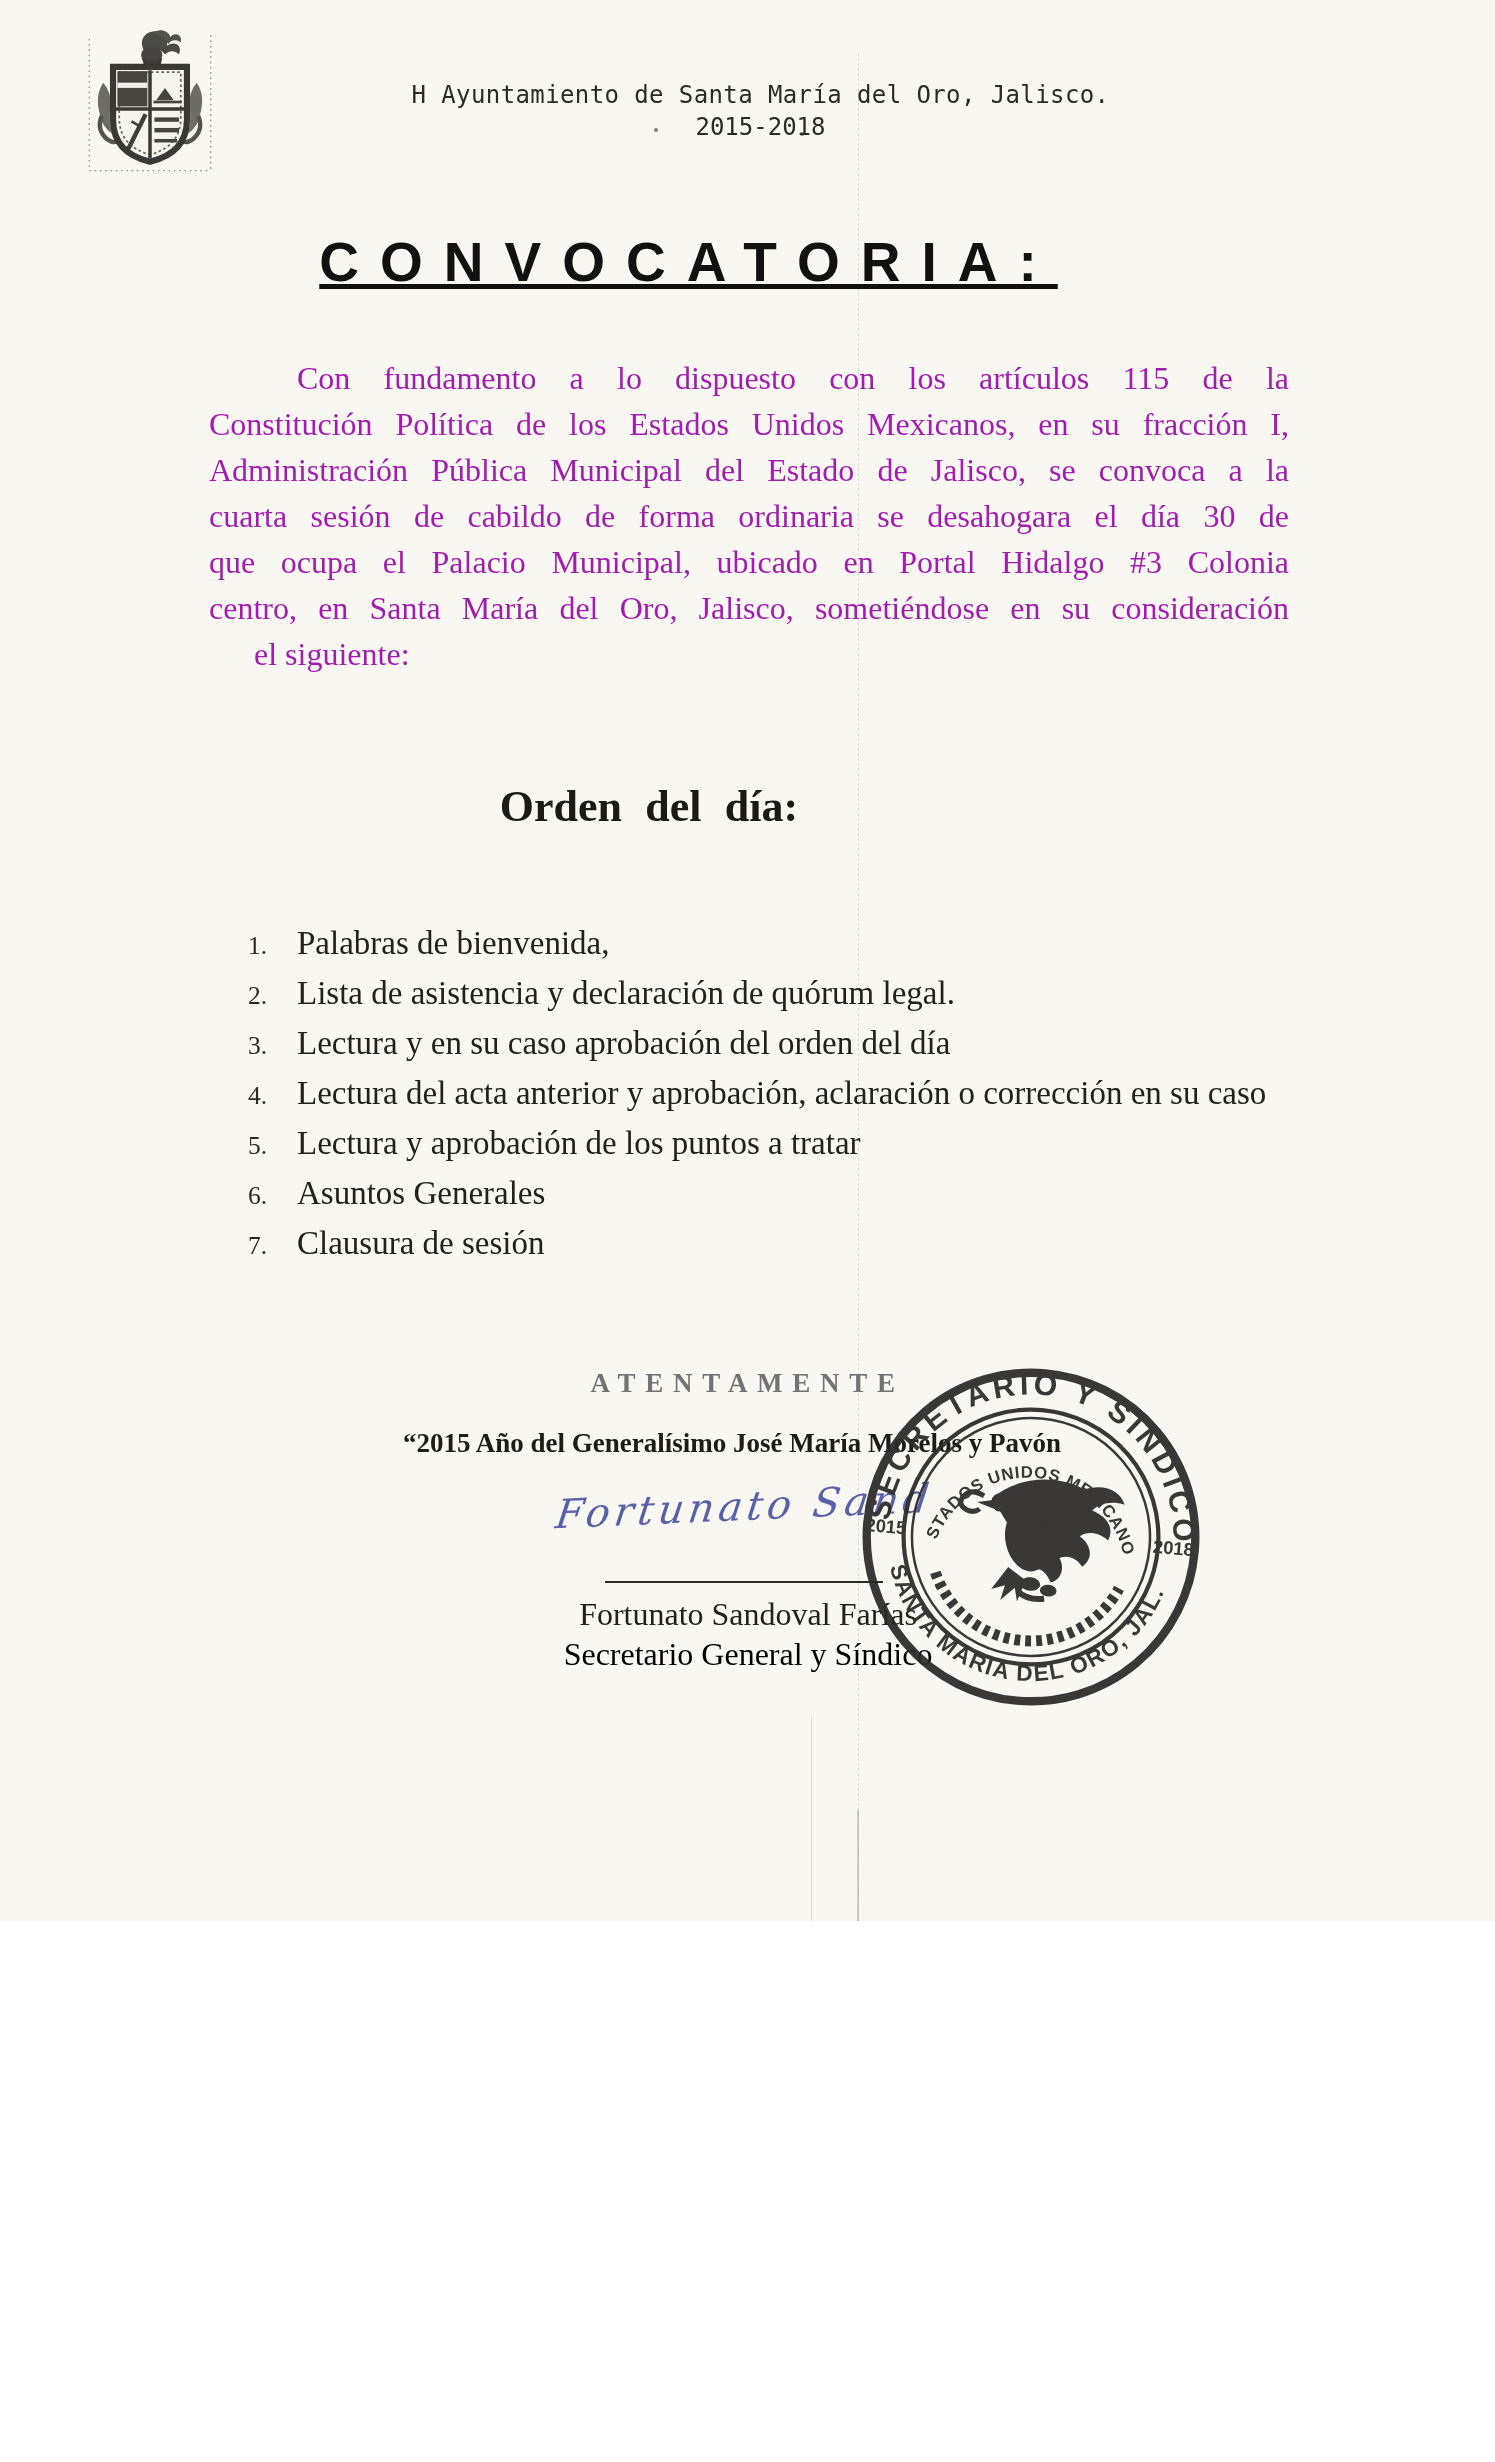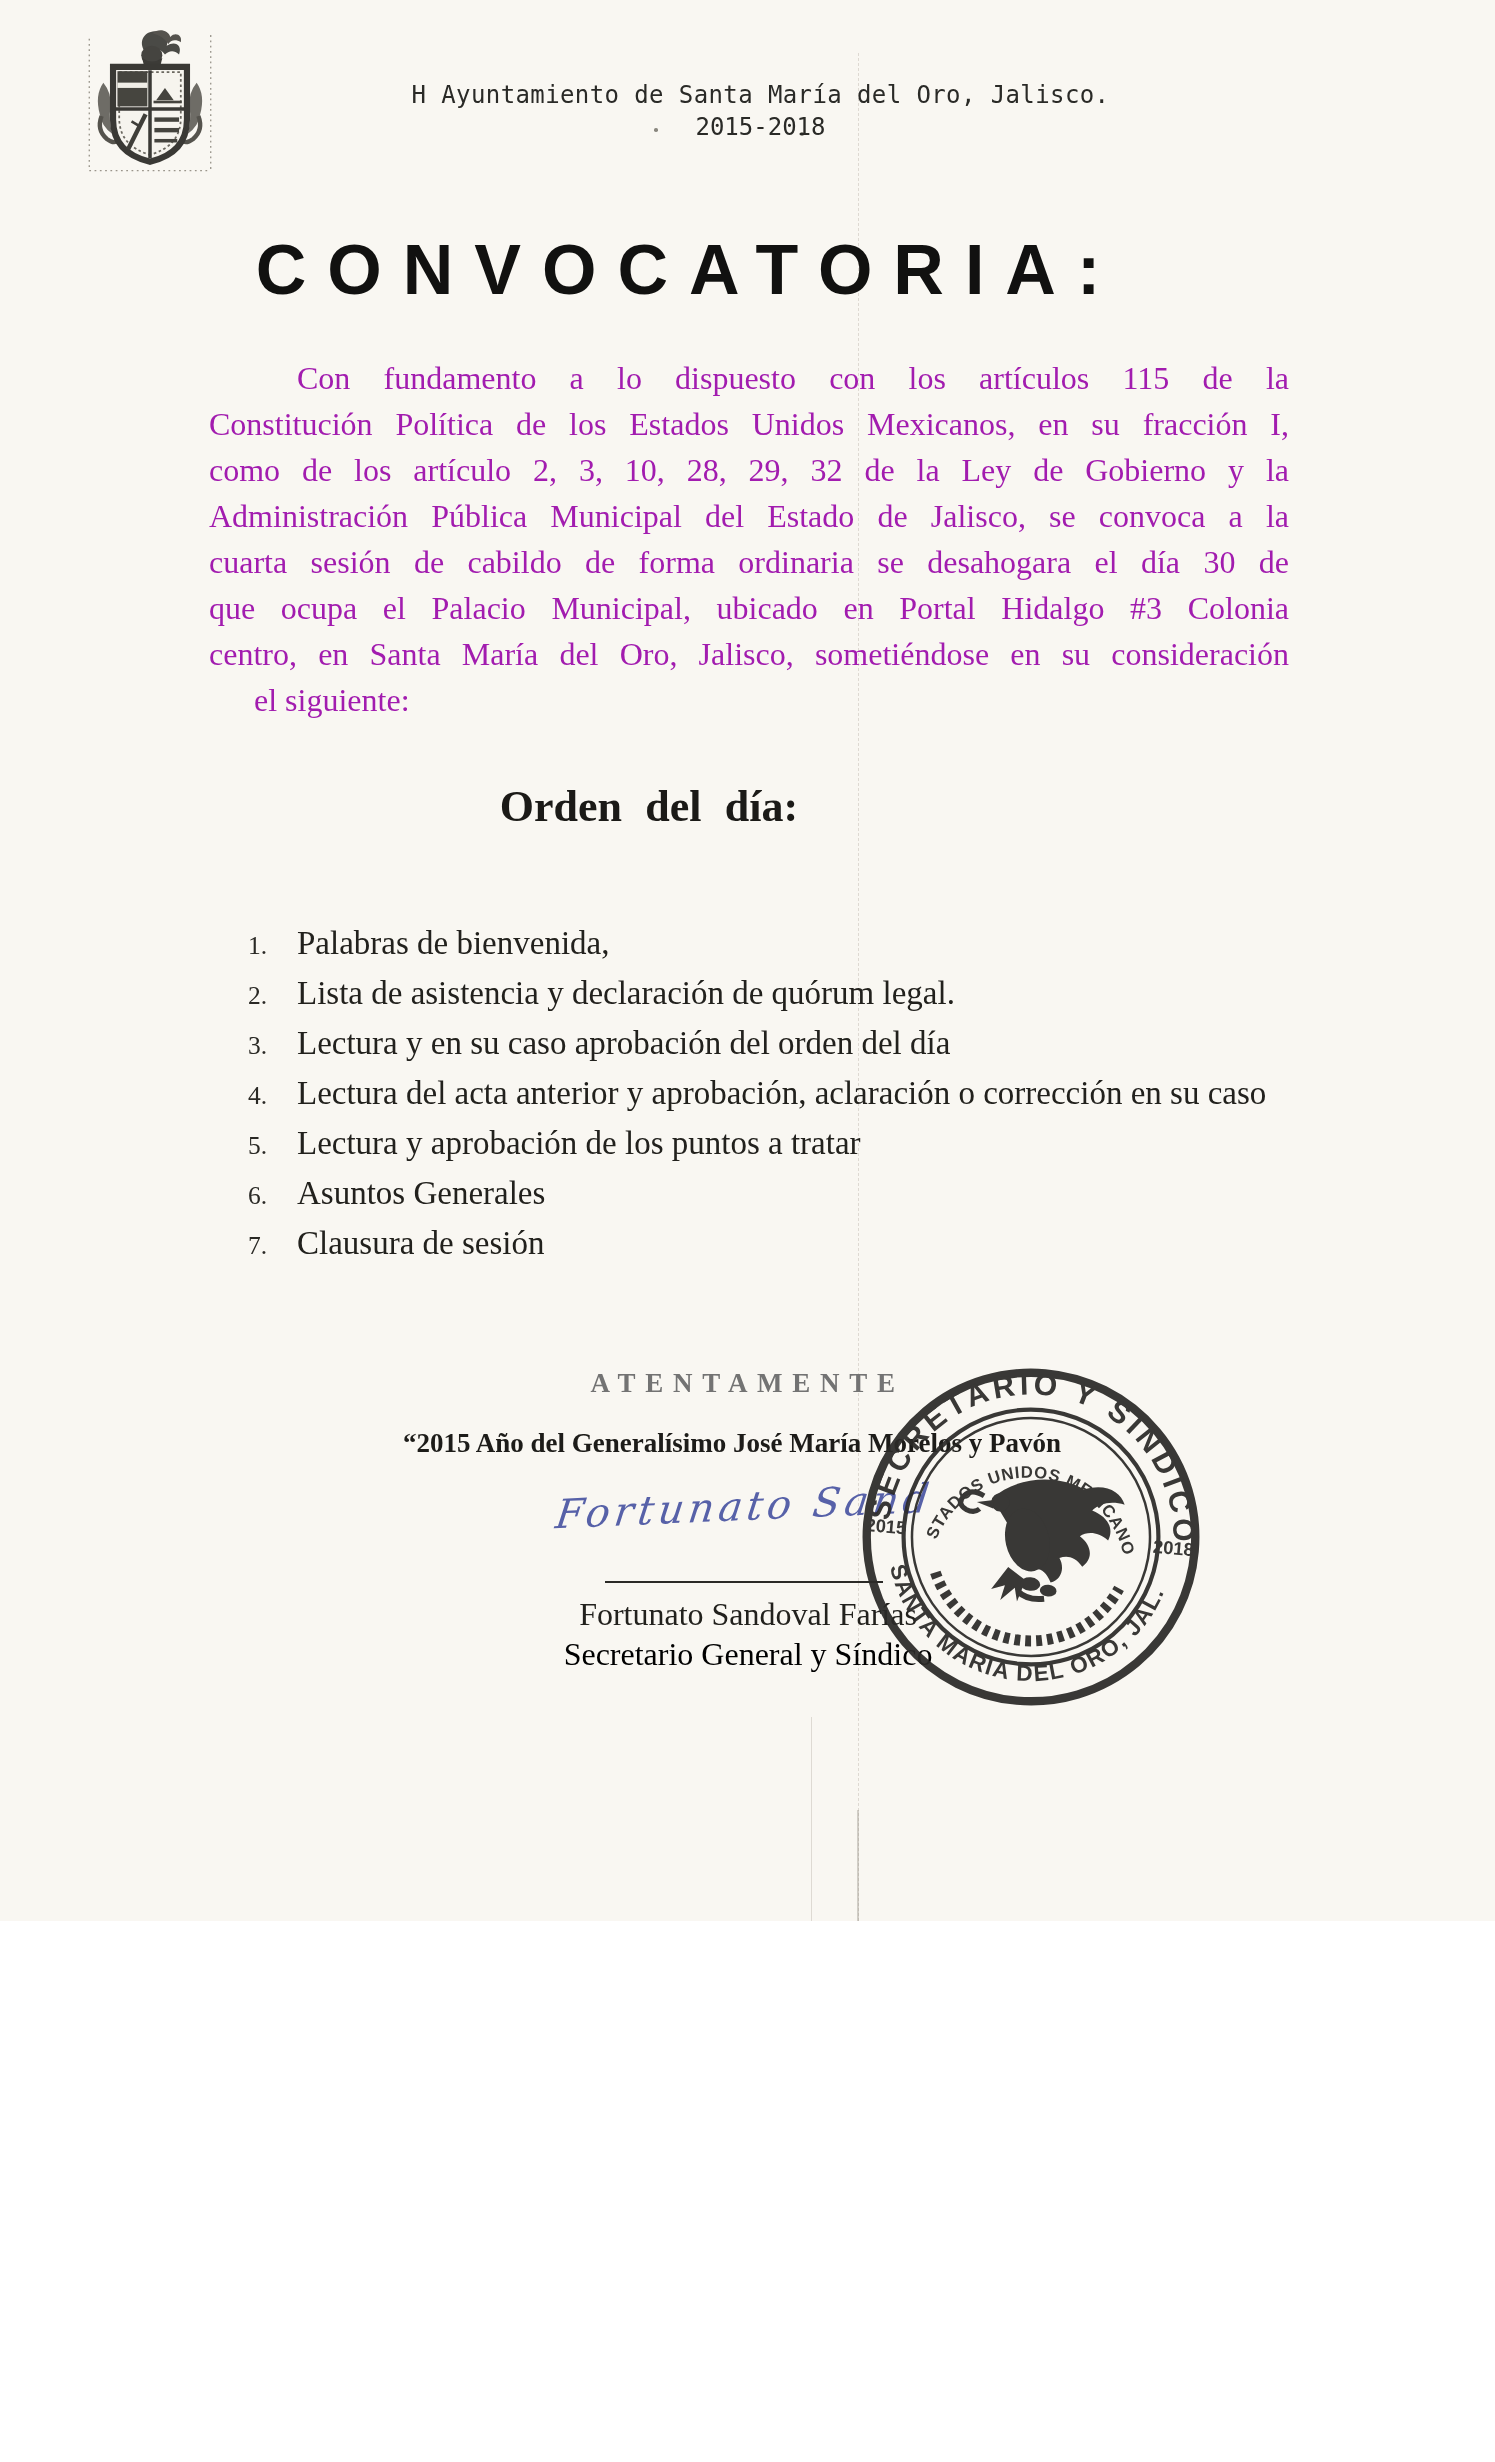--- a/index.html
+++ b/index.html
@@ -14,22 +14,22 @@
   .speck{position:absolute;width:3.5px;height:3.5px;border-radius:50%;background:#8a877f;}
 
   .logo{position:absolute;left:84px;top:28px;width:132px;height:148px;}
 
   .hdr{position:absolute;left:0;top:81px;width:1521px;text-align:center;
        font-family:"DejaVu Sans Mono",monospace;font-size:24px;color:#2a2a27;letter-spacing:0.4px;}
   .hdr2{position:absolute;left:0;top:113px;width:1521px;text-align:center;
         font-family:"DejaVu Sans Mono",monospace;font-size:24px;color:#2a2a27;}
 
   .doc-title{position:absolute;left:0;top:230px;width:1377px;text-align:center;
-             font-family:"Liberation Sans",sans-serif;font-weight:bold;font-size:70px;
-             letter-spacing:21px;color:#111110;}
+             font-family:"Liberation Sans",sans-serif;font-weight:bold;font-size:55px;
+             letter-spacing:21px;color:#111110;text-decoration:underline;}
 
   .para{position:absolute;left:209px;top:355px;width:1080px;font-size:32px;line-height:46px;color:#a21caf;}
   .pline{text-align:justify;text-align-last:justify;height:46px;overflow:visible;}
   .pline.first{text-indent:88px;}
   .pline.last{text-align-last:left;margin-left:45px;}
 
   .agenda-title{position:absolute;left:0;top:781px;width:1298px;text-align:center;
                 font-weight:bold;font-size:44px;color:#1b1a17;word-spacing:12.3px;}
 
   .agenda{position:absolute;left:248px;top:918px;width:1082px;}
@@ -102,21 +102,20 @@
   </svg>
 
   <div class="hdr">H Ayuntamiento de Santa María del Oro, Jalisco.</div>
   <div class="hdr2">2015-2018</div>
 
   <div class="doc-title">CONVOCATORIA:</div>
 
   <div class="para">
     <div class="pline first">Con fundamento a lo dispuesto con los artículos 115 de la</div>
     <div class="pline">Constitución Política de los Estados Unidos Mexicanos, en su fracción I,</div>
-    <div class="pline">como de los artículo 2, 3, 10, 28, 29, 32 de la Ley de Gobierno y la</div>
     <div class="pline">Administración Pública Municipal del Estado de Jalisco, se convoca a la</div>
     <div class="pline">cuarta sesión de cabildo de forma ordinaria se desahogara el día 30 de</div>
     <div class="pline">que ocupa el Palacio Municipal, ubicado en Portal Hidalgo #3 Colonia</div>
     <div class="pline">centro, en Santa María del Oro, Jalisco, sometiéndose en su consideración</div>
     <div class="pline last">el siguiente:</div>
   </div>
 
   <div class="agenda-title">Orden del día:</div>
 
   <div class="agenda">

